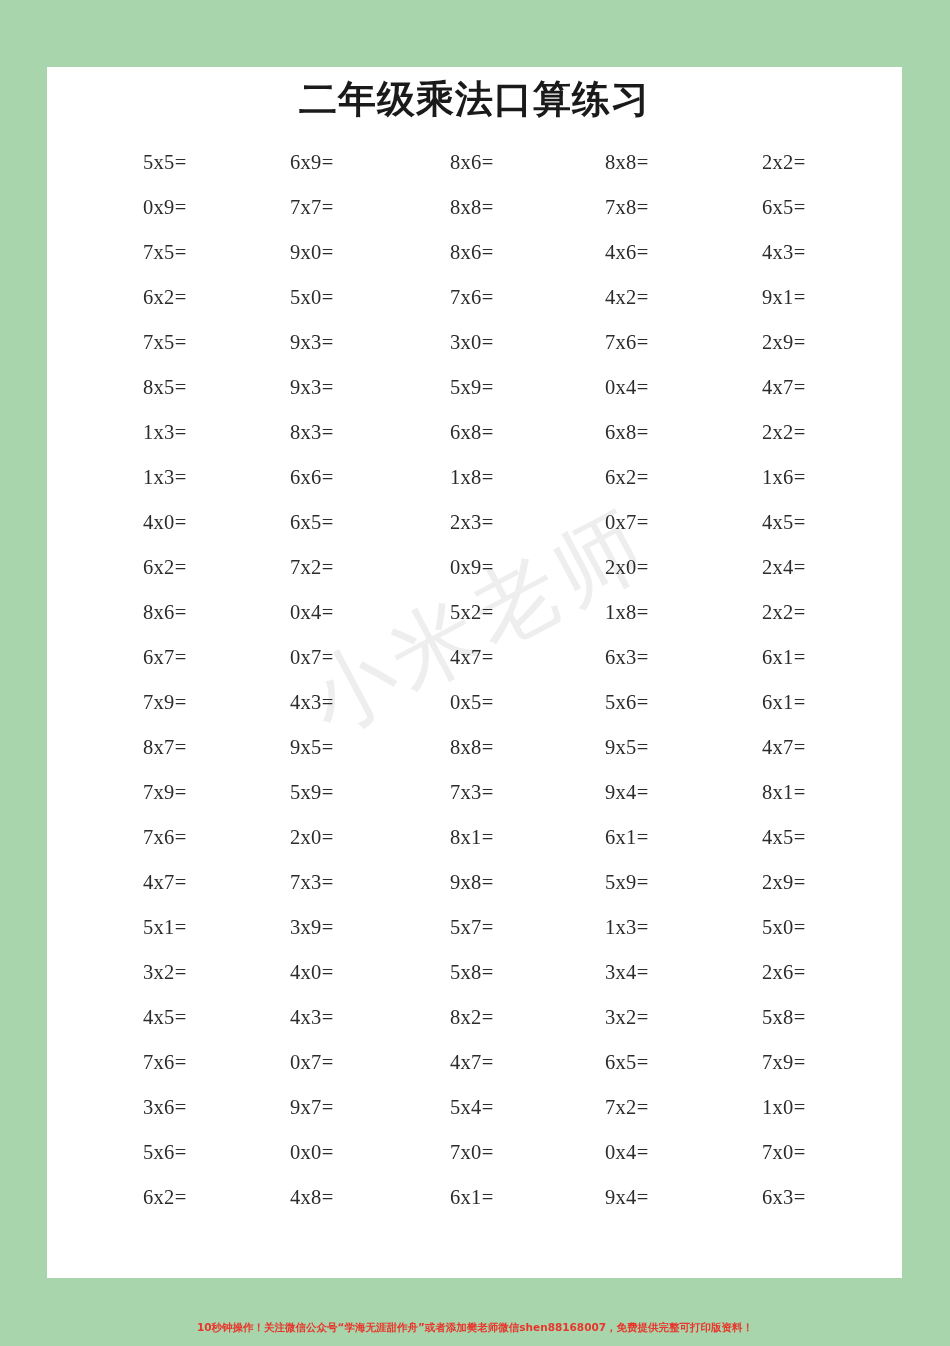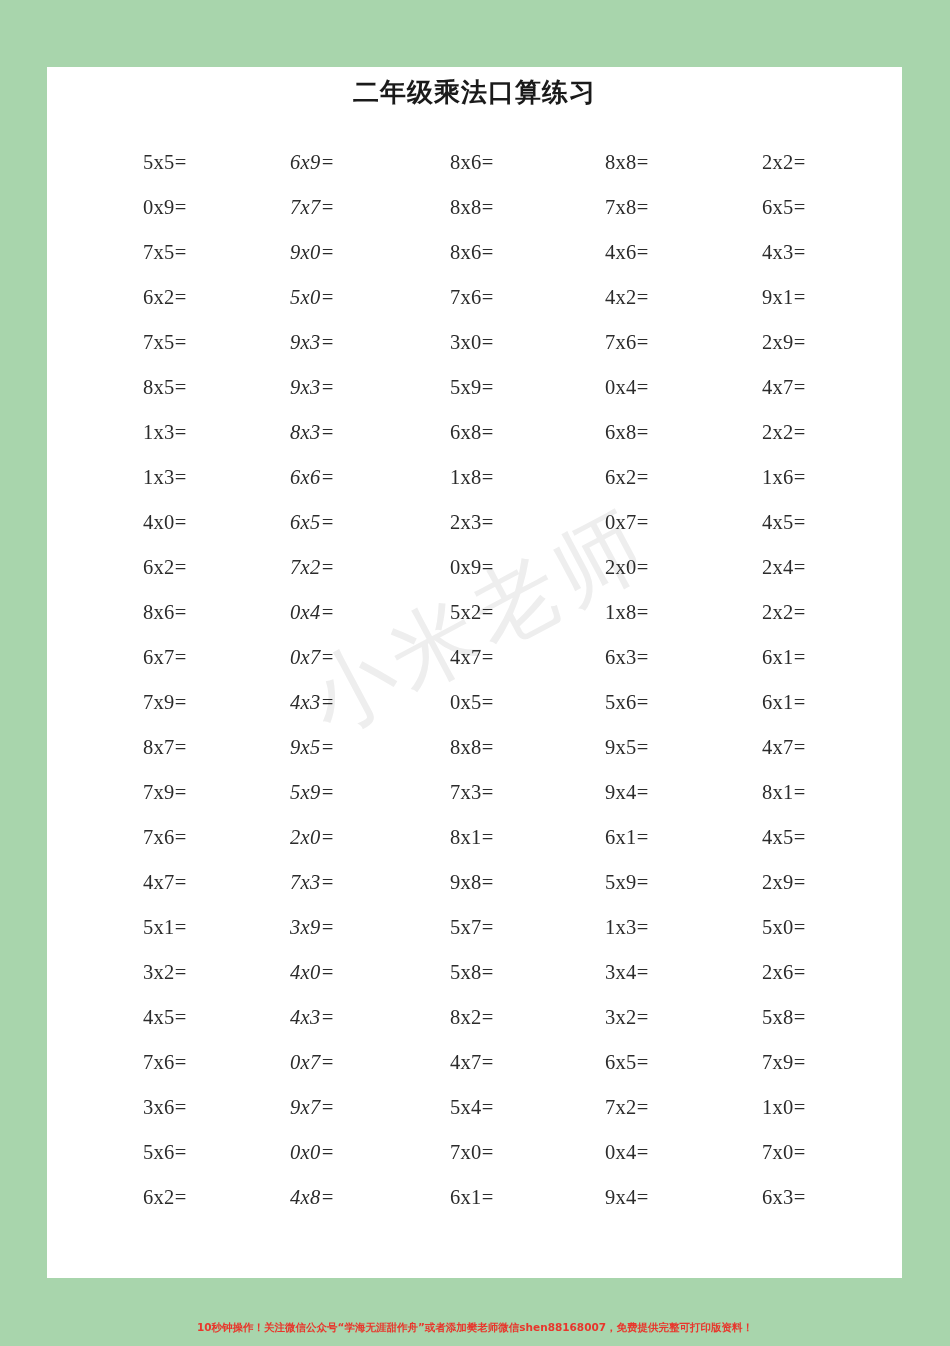--- a/index.html
+++ b/index.html
@@ -61,21 +61,21 @@
   }
 
   
   #title {
     position: absolute;
     left: 0;
     top: 10px;
     width: 855px;
     text-align: center;
     font-family: "DejaVu Sans", "Liberation Sans", sans-serif;
-    font-size: 26px;
+    font-size: 38px;
     font-weight: 700;
     color: #1a1a1a;
     letter-spacing: 1px;
     z-index: 3;
     line-height: 1.2;
   }
 
   
   #grid {
     position: absolute;
@@ -91,21 +91,21 @@
   }
   .prob-cell {
     flex: 0 0 20%;
     font-size: 20.5px;
     color: #2b2b2b;
     letter-spacing: 0.3px;
     white-space: nowrap;
   }
   
   .prob-cell.c0 { padding-left: 96px; }
-  .prob-cell.c1 { padding-left: 72px; font-style: italic; }
+  .prob-cell.c1 { padding-left: 72px; }
   .prob-cell.c2 { padding-left: 61px; }
   .prob-cell.c3 { padding-left: 45px; }
   .prob-cell.c4 { padding-left: 31px; }
 
   
   #footer {
     position: absolute;
     left: 0;
     top: 1321px;
     width: 950px;

